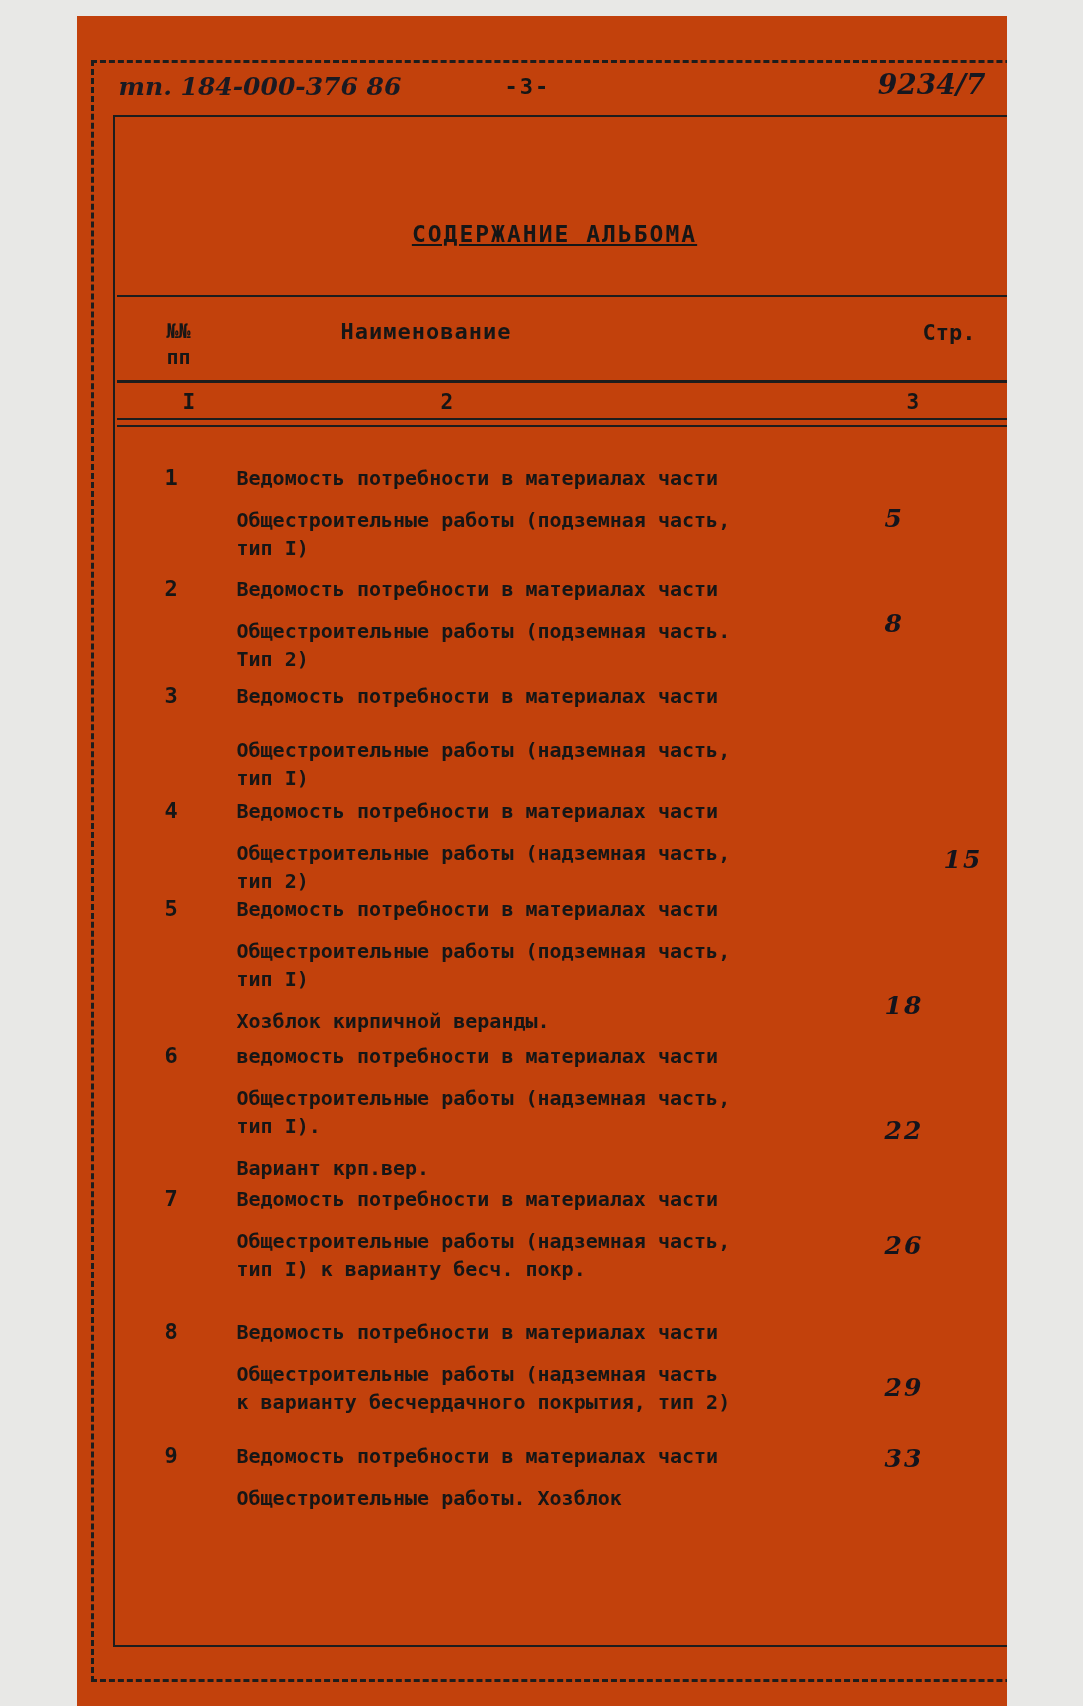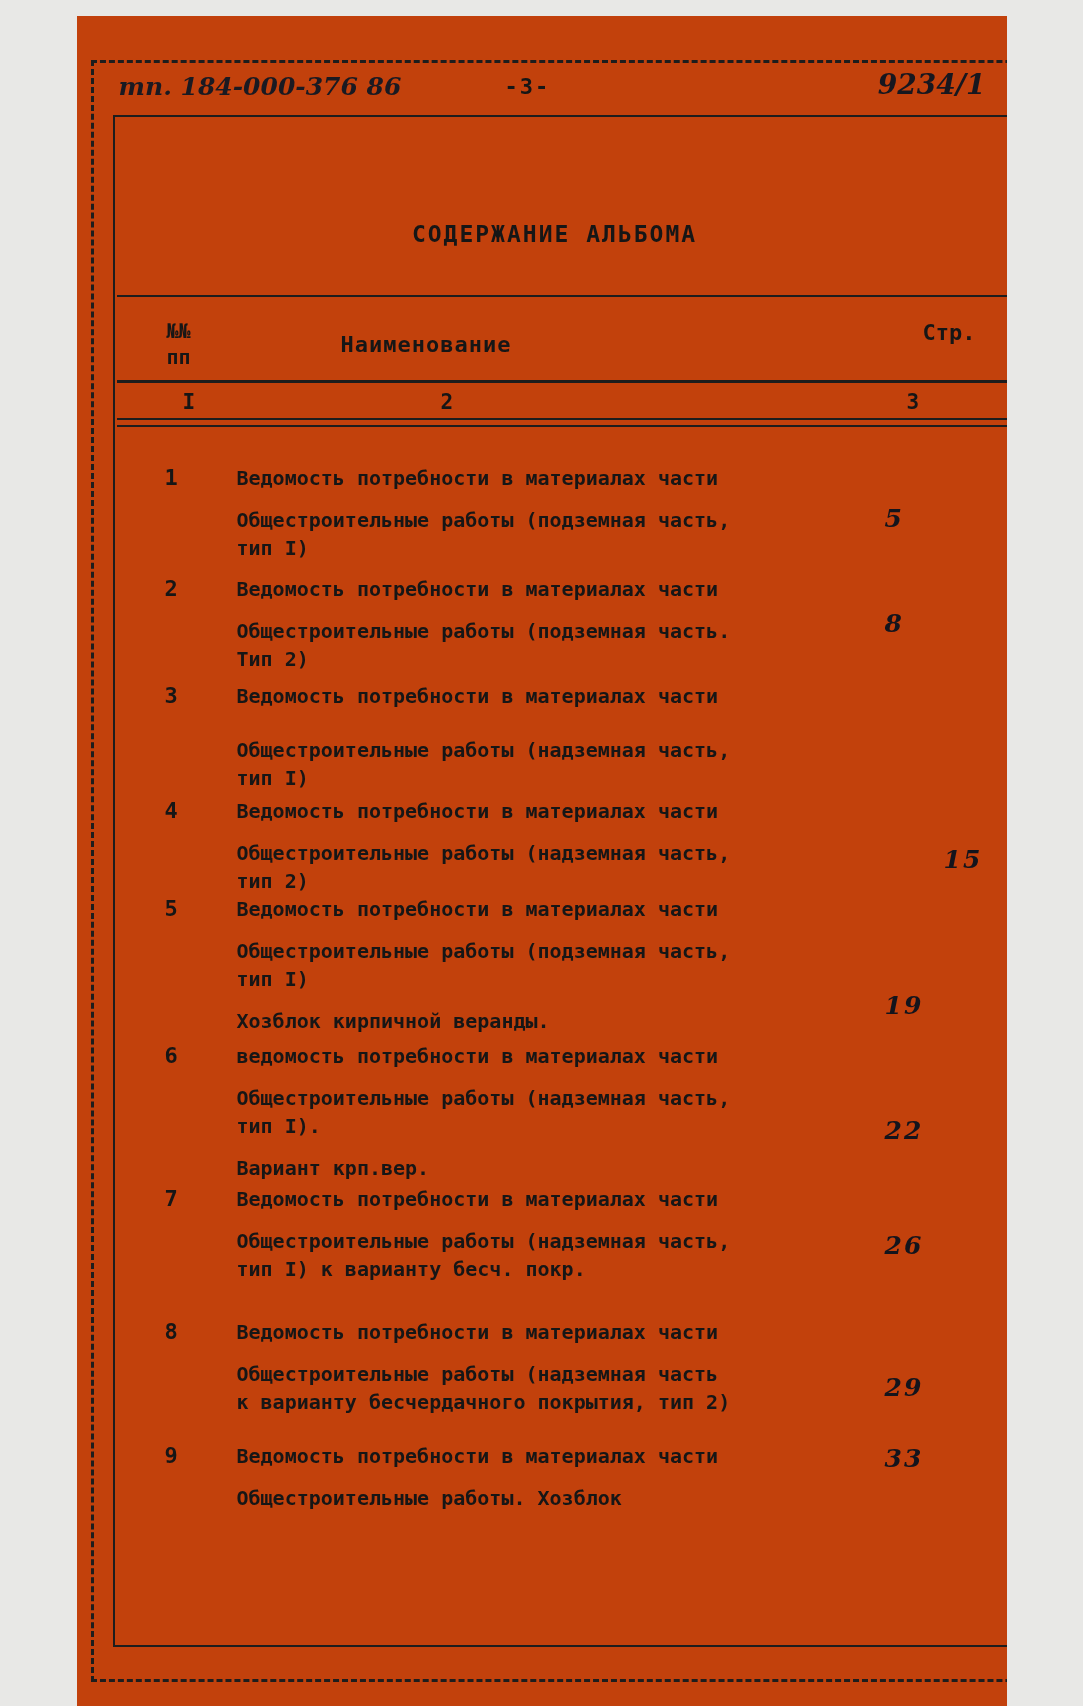--- a/index.html
+++ b/index.html
@@ -70,41 +70,42 @@
   .title {
     position: absolute;
     left: 36px; top: 205px;
     width: 929px;
     padding-right: 45px;
     box-sizing: border-box;
     text-align: center;
     font-size: 23px;
     font-weight: bold;
     letter-spacing: 2px;
+    text-decoration: underline;
   }
   .rule {
     position: absolute;
     left: 40px;
     width: 926px;
     background: #1d1d1d;
     height: 2px;
   }
   .rule-1 { top: 279px; }
   .rule-2 { top: 364px; height: 3px; }
   .rule-3 { top: 402px; }
   .rule-4 { top: 409px; }
   .col-headers {
     position: absolute;
     left: 36px; top: 300px;
     width: 929px;
     font-size: 22px;
     font-weight: bold;
   }
   .col-num-label    { position: absolute; left: 54px;  top: 2px; white-space: pre-line; line-height: 26px; font-size: 20px; }
-  .col-name-label   { position: absolute; left: 228px; top: 16px; letter-spacing: 1px; }
+  .col-name-label   { position: absolute; left: 228px; top: 3px; letter-spacing: 1px; }
   .col-page-label   { position: absolute; left: 810px; top: 4px; }
   .index-row {
     position: absolute;
     left: 36px; top: 374px;
     width: 929px;
     font-size: 21px;
     font-weight: bold;
   }
   .index-1 { position: absolute; left: 70px; }
   .index-2 { position: absolute; left: 328px; }
@@ -170,21 +171,21 @@
 <body>
 
 <div class="page">
 
   <div class="outer-frame"></div>
   <div class="inner-frame"></div>
 
   <div class="header-strip">
     <div class="doc-number">тп. 184-000-376 86</div>
     <div class="sheet-number">-3-</div>
-    <div class="stamp">9234/1</div>
+    <div class="stamp">9234/7</div>
   </div>
 
   <div class="title">СОДЕРЖАНИЕ АЛЬБОМА</div>
 
   <div class="rule rule-1"></div>
 
   <div class="col-headers">
     <div class="col-num-label">№№
 пп</div>
     <div class="col-name-label">Наименование</div>
@@ -243,21 +244,21 @@
     </div>
 
     <div class="toc-row">
       <div class="row-number">5</div>
       <div class="row-text">
           <div class="para">Ведомость потребности в материалах части</div>
           <div class="para">Общестроительные работы (подземная часть,
 тип I)</div>
           <div class="para">Хозблок кирпичной веранды.</div>
         </div>
-      <div class="row-page">19</div>
+      <div class="row-page">18</div>
     </div>
 
     <div class="toc-row">
       <div class="row-number">6</div>
       <div class="row-text">
           <div class="para">ведомость потребности в материалах части</div>
           <div class="para">Общестроительные работы (надземная часть,
 тип I).</div>
           <div class="para">Вариант крп.вер.</div>
         </div>

